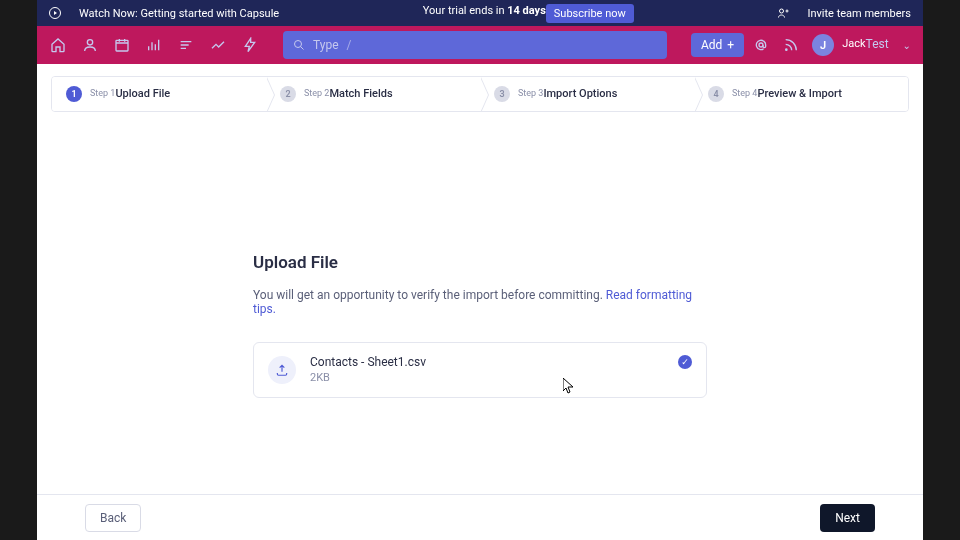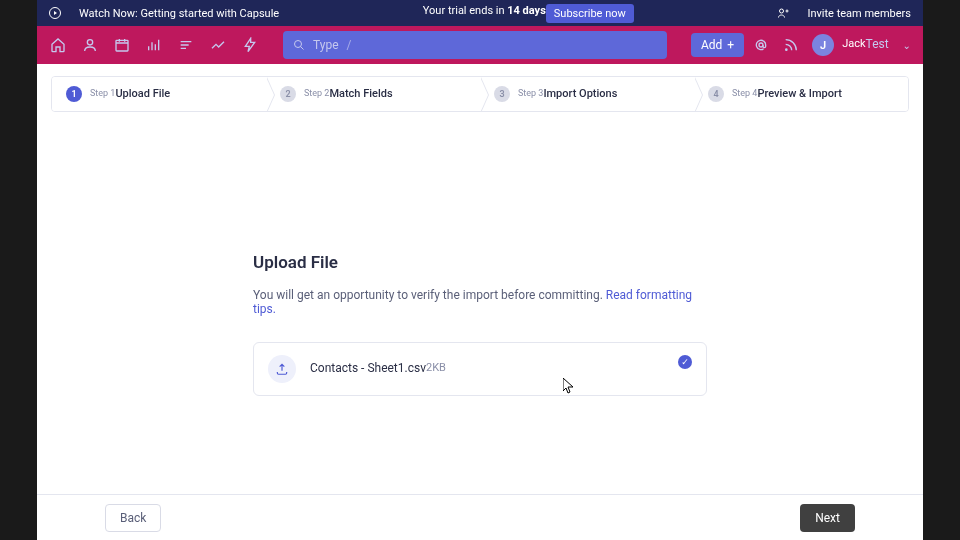--- a/index.html
+++ b/index.html
@@ -33,29 +33,29 @@
 .step-txt{display:flex;flex-direction:row;line-height:1.15}
 .step-label{font-size:9px;color:#8a8fa8}
 .step-title{font-size:11px;color:#2a2e45;font-weight:500}
 .main{flex:1;padding:140px 0 0;display:flex;flex-direction:column;align-items:center}
 .content{width:454px}
 .h1{font-size:17px;font-weight:600;color:#2a2e45;margin-bottom:16px}
 .sub{font-size:12px;color:#5a5f78;margin-bottom:26px}
 .sub a{color:#4f5bd5;text-decoration:none;cursor:pointer}
 .filebox{border:1px solid #e4e6ef;border-radius:6px;padding:12px 14px;display:flex;align-items:center;gap:14px;position:relative}
 .file-ico{width:28px;height:28px;border-radius:50%;background:#eef0fb;display:flex;align-items:center;justify-content:center;color:#4f5bd5}
-.file-txt{display:flex;line-height:1.3}
+.file-txt{display:flex;flex-direction:column;line-height:1.3}
 .file-name{font-size:12px;color:#2a2e45}
 .file-size{font-size:11px;color:#8a8fa8}
 .file-check{position:absolute;right:14px;top:12px;width:14px;height:14px;border-radius:50%;background:#4f5bd5;color:#fff;display:flex;align-items:center;justify-content:center;font-size:9px}
 .cursor{position:absolute;left:526px;top:378px;font-size:12px;color:#000;pointer-events:none}
-.footer{height:46px;border-top:1px solid #e4e6ef;display:flex;align-items:center;justify-content:space-between;padding:0 68px}
+.footer{height:46px;border-top:1px solid #e4e6ef;display:flex;align-items:center;justify-content:space-between;padding:0 48px}
 .btn{padding:6px 14px;border-radius:4px;font-size:12px;cursor:pointer;border:1px solid transparent}
 .btn-back{background:#fff;border-color:#d9dbe6;color:#5a5f78}
-.btn-next{background:#404040;color:#fff}
+.btn-next{background:#0f172a;color:#fff}
 </style>
 </head>
 <body>
 
 <div class="shell">
   <div class="promo">
     <div class="promo-left">
       <svg width="12" height="12" viewBox="0 0 24 24" fill="#fff">
           <circle cx="12" cy="12" r="11" fill="none" stroke="#fff" stroke-width="2"></circle>
           <path d="M10 8l6 4-6 4z"></path>

